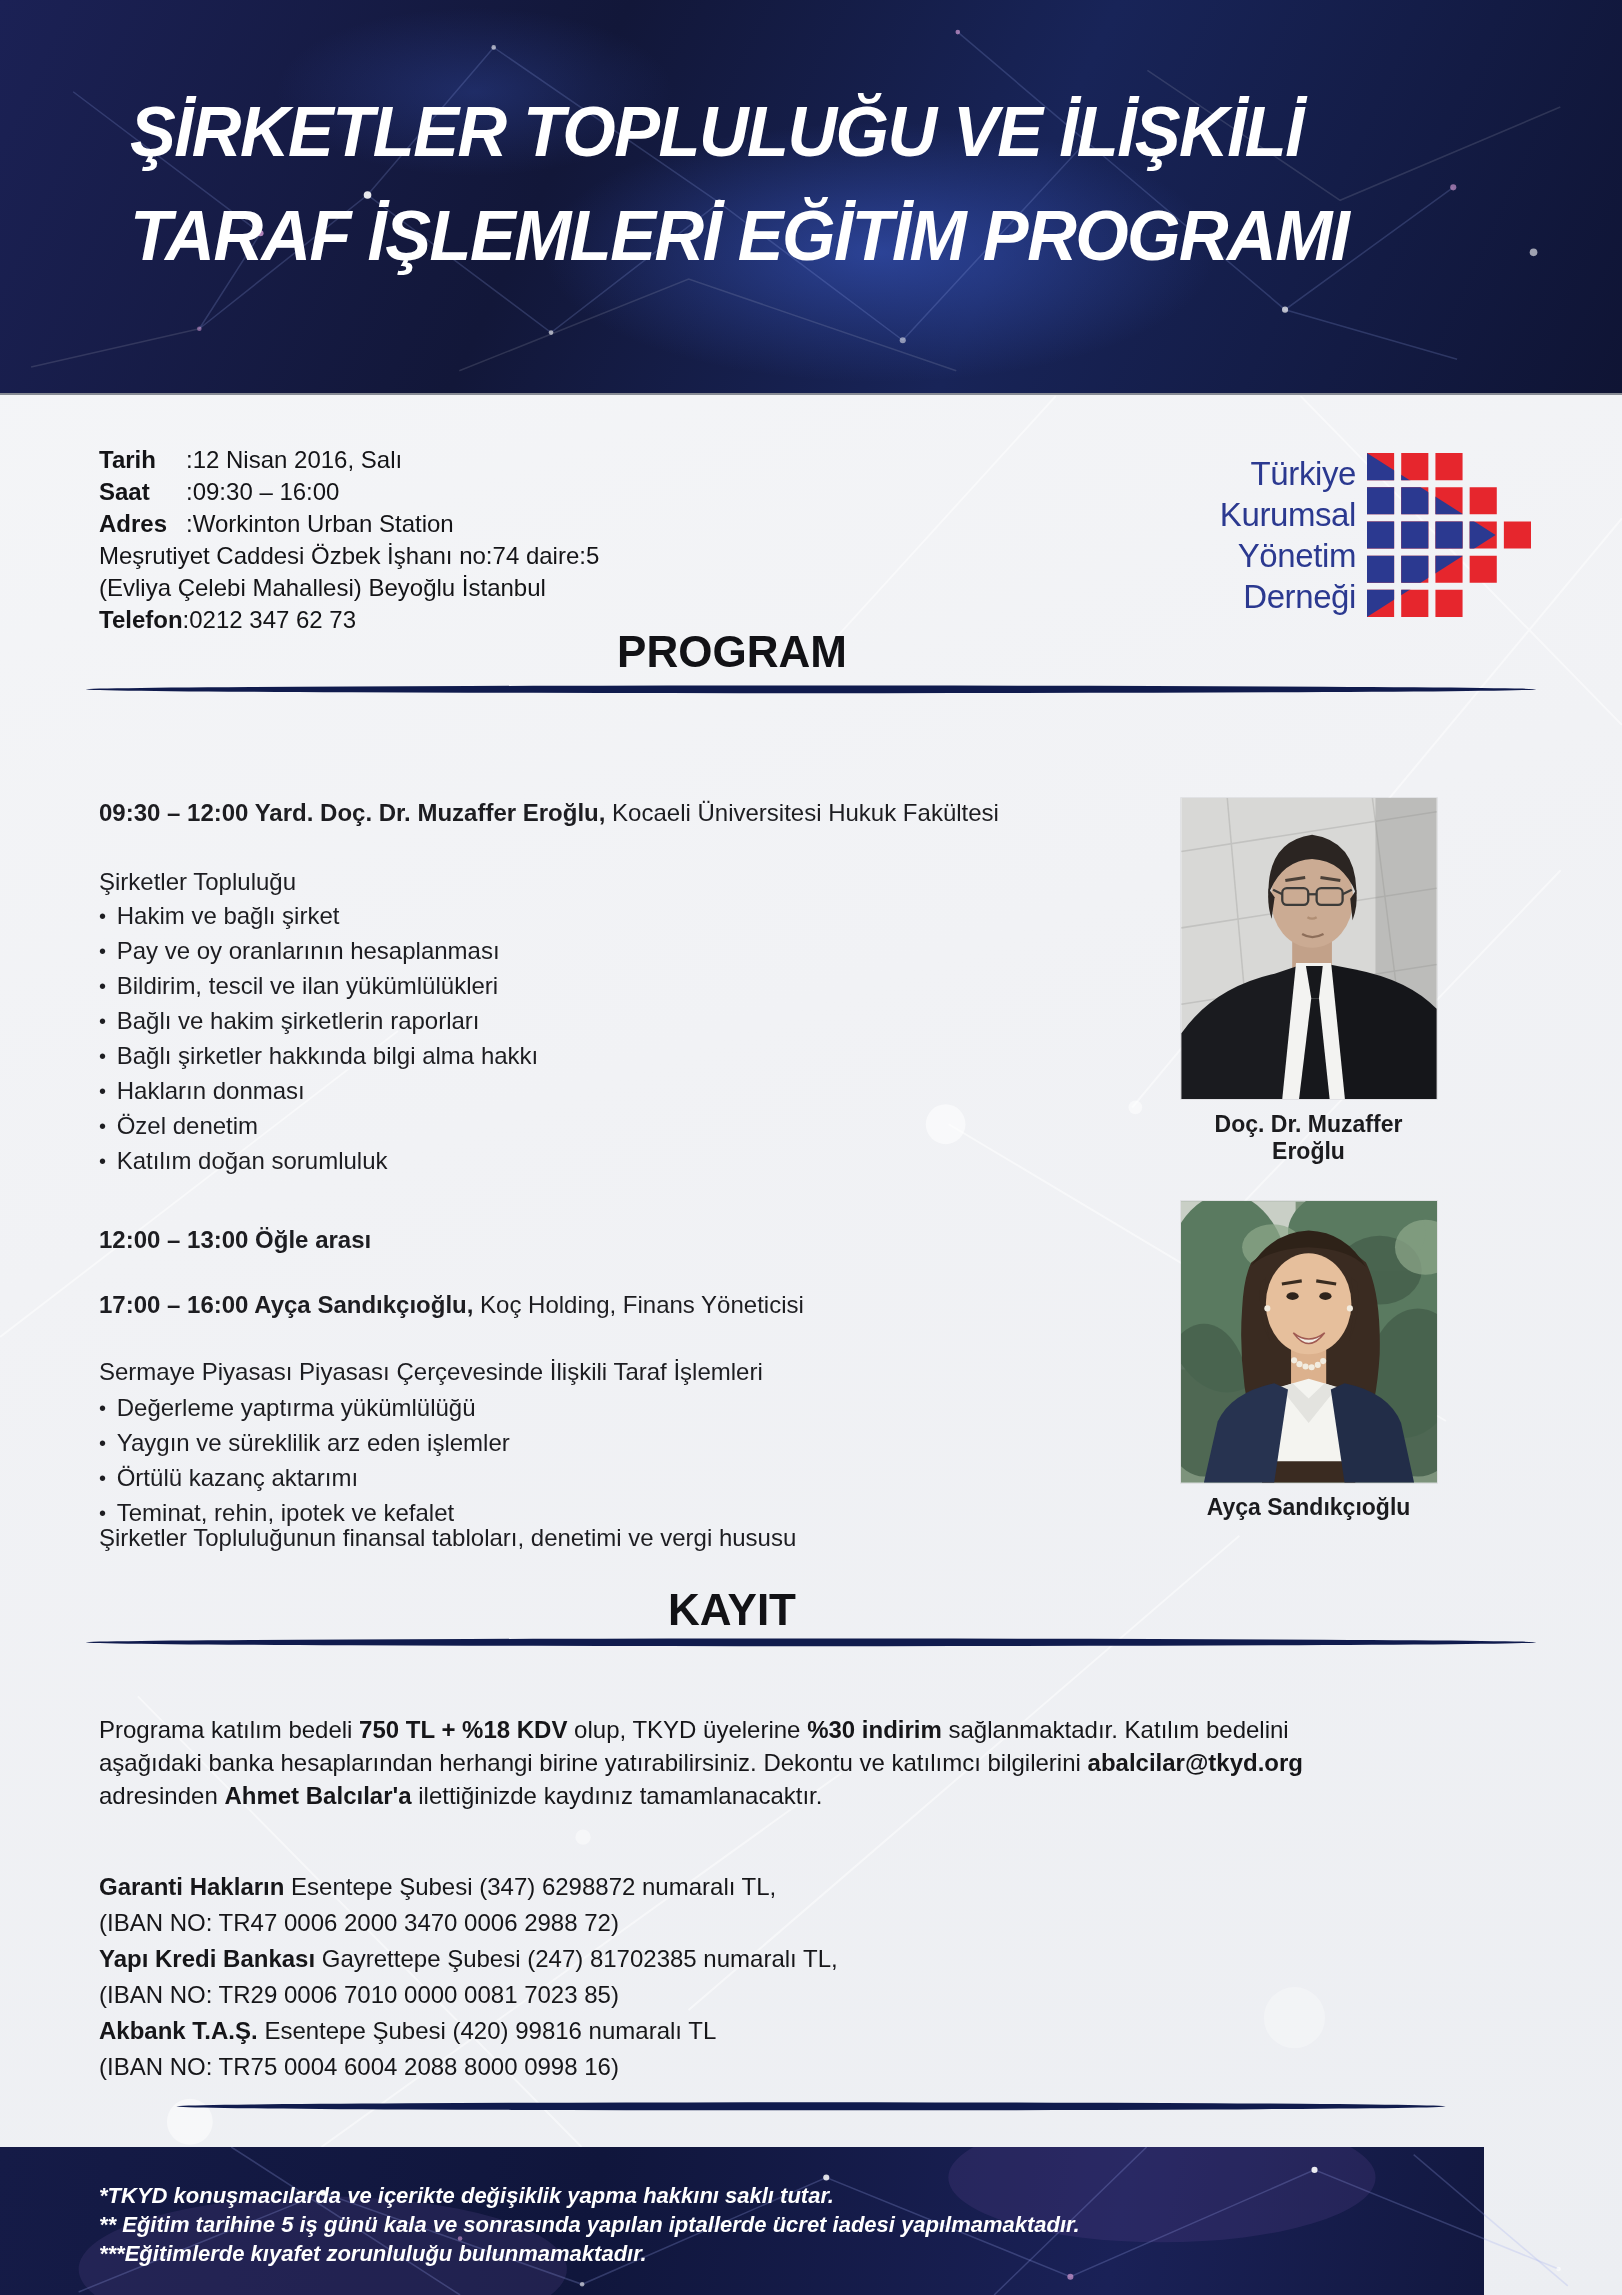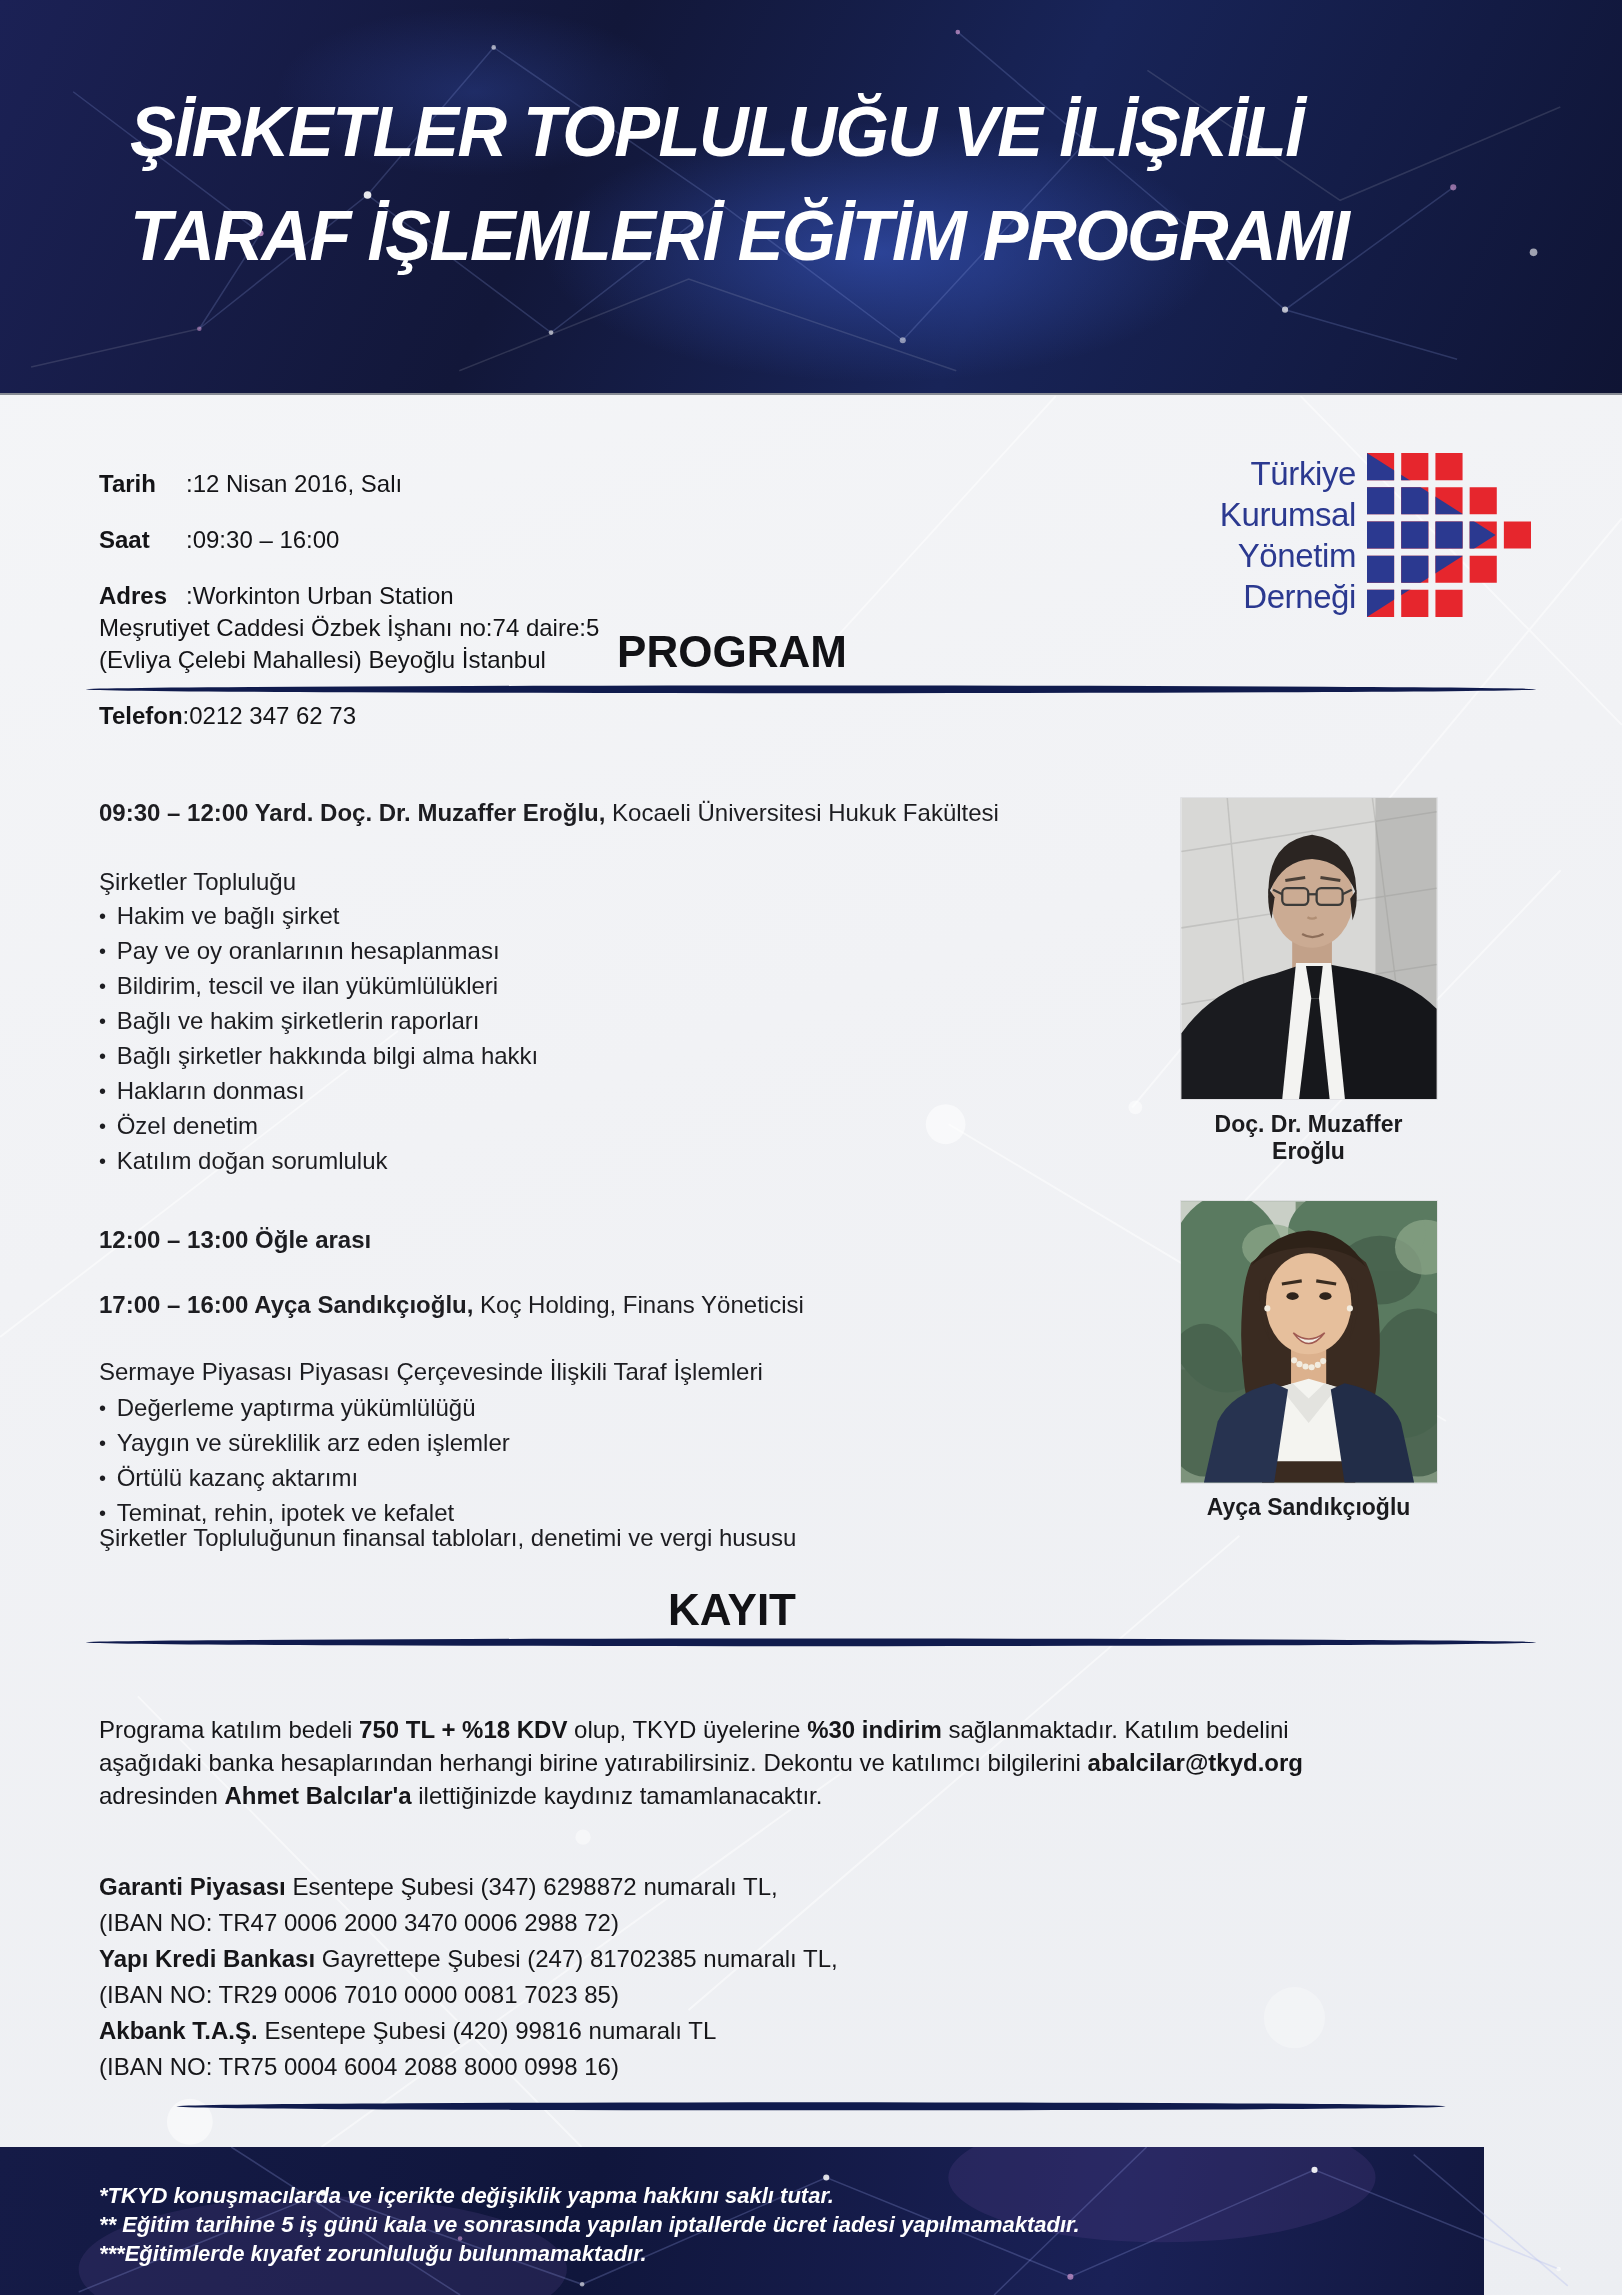--- a/index.html
+++ b/index.html
@@ -17,21 +17,21 @@
     background:linear-gradient(115deg,#1b2155 0%,#121739 35%,#182458 62%,#0f1434 100%);
     border-bottom:2.3px solid #878b94;
   }
   .hero-title{
     position:absolute;left:130px;top:80px;color:#ffffff;
     font-style:italic;font-weight:700;font-size:70px;line-height:104px;letter-spacing:-1.5px;
     transform:scaleX(.98);transform-origin:left top;white-space:nowrap;
   }
   
   .info{position:absolute;left:99px;top:444px;font-size:24px;line-height:32px;color:#141417;}
-  .info .lbl{display:inline-block;width:87px;font-weight:700;margin-top:24px;}
+  .info .lbl{display:inline-block;width:87px;font-weight:700;}
   .info .lbl.tight{width:auto;}
   
   .logo{position:absolute;left:1191px;top:453px;display:flex;align-items:center;gap:10.7px;}
   .logo-text{width:165px;text-align:right;color:#2b3990;font-size:33px;line-height:41px;letter-spacing:-0.4px;}
   
   .sect-heading{position:absolute;left:0;width:1464px;text-align:center;
     font-size:44px;font-weight:700;color:#121216;letter-spacing:0;}
   .divider{position:absolute;left:84px;width:1454px;height:10.7px;}
   
   .pline{position:absolute;left:99px;width:1102px;font-size:24px;line-height:32px;color:#1d1d21;}
@@ -287,21 +287,21 @@
   <div class="sect-heading" style="top:1585px">KAYIT</div>
   <svg class="divider" style="top:1637px" viewBox="0 0 1900 14">
     <ellipse cx="950" cy="7" rx="950" ry="5" fill="#101b4d"></ellipse>
   </svg>
 
   <div class="kline" style="top:1713px"><span>Programa katılım bedeli </span><span class="b">750 TL + %18 KDV</span><span> olup, TKYD üyelerine </span><span class="b">%30 indirim</span><span> sağlanmaktadır. Katılım bedelini</span></div>
   <div class="kline" style="top:1746px"><span>aşağıdaki banka hesaplarından herhangi birine yatırabilirsiniz. Dekontu ve katılımcı bilgilerini </span><span class="b">abalcilar@tkyd.org</span></div>
   <div class="kline" style="top:1779px"><span>adresinden </span><span class="b">Ahmet Balcılar'a</span><span> ilettiğinizde kaydınız tamamlanacaktır.</span></div>
 
   <div class="banks">
-    <div><span class="b">Garanti Piyasası</span><span> Esentepe Şubesi (347) 6298872 numaralı TL,</span></div>
+    <div><span class="b">Garanti Hakların</span><span> Esentepe Şubesi (347) 6298872 numaralı TL,</span></div>
     <div>(IBAN NO: TR47 0006 2000 3470 0006 2988 72)</div>
     <div><span class="b">Yapı Kredi Bankası</span><span> Gayrettepe Şubesi (247) 81702385 numaralı TL,</span></div>
     <div>(IBAN NO: TR29 0006 7010 0000 0081 7023 85)</div>
     <div><span class="b">Akbank T.A.Ş.</span><span> Esentepe Şubesi (420) 99816 numaralı TL</span></div>
     <div>(IBAN NO: TR75 0004 6004 2088 8000 0998 16)</div>
   </div>
 
   <svg class="divider" style="top:2101px" viewBox="0 0 1900 16">
     <ellipse cx="950" cy="8" rx="950" ry="6" fill="#101b4d"></ellipse>
   </svg>

